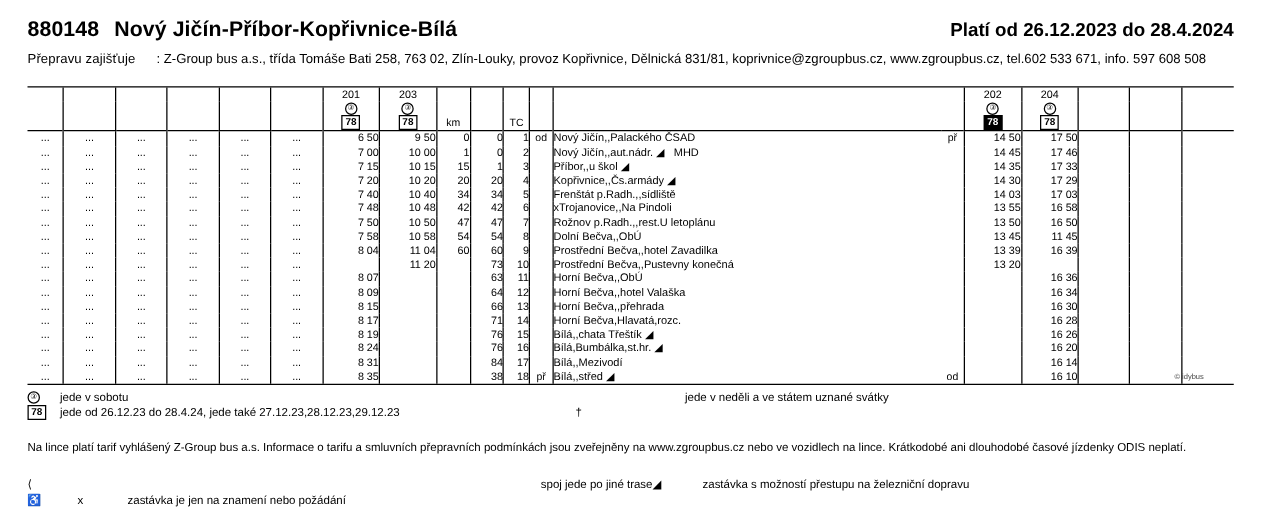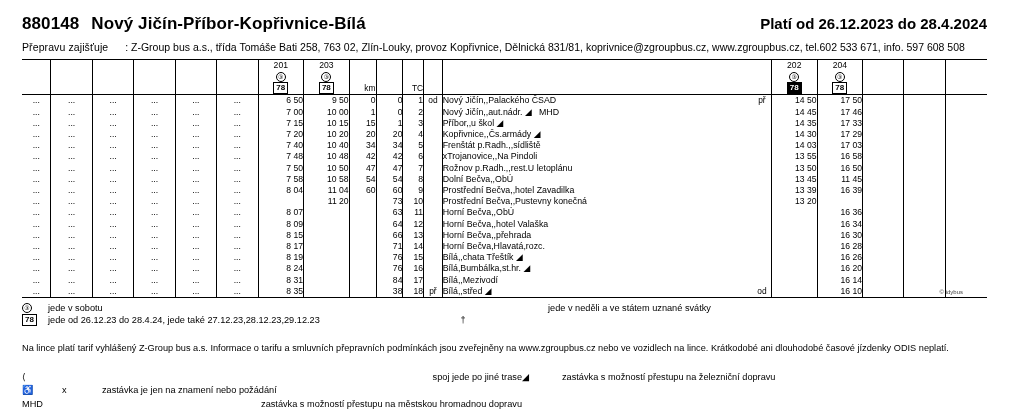--- a/index.html
+++ b/index.html
@@ -44,21 +44,21 @@
   .carrier {
     font-size: 10.5px;
     margin-top: 7px;
     white-space: nowrap;
   }
   .carrier .lbl { letter-spacing: 0.1px; }
   .carrier .val { margin-left: 14px; }
 
   
   .tbl-wrap {
-    margin-top: 6px;
+    margin-top: 16px;
     border-top: 1.6px solid #000;
     border-bottom: 1.6px solid #000;
     position: relative;
   }
   table.grid {
     border-collapse: collapse;
     width: 965px;
     table-layout: fixed;
     font-size: 8.6px;
   }
@@ -108,21 +108,21 @@
   }
   .stop-name {
     text-align: left;
     padding-left: 5px;
     font-size: 8.8px;
     white-space: nowrap;
     overflow: hidden;
   }
   .odpr { text-align: center; font-size: 8.4px; }
 
-  .km-head, .tc-head { text-align: right; font-size: 8.4px; }
+  .km-head, .tc-head { text-align: center; font-size: 8.4px; }
 
   
   .legend {
     margin-top: 4px;
     font-size: 9.2px;
     position: relative;
     height: 26px;
   }
   .legend-row {
     display: flex;

